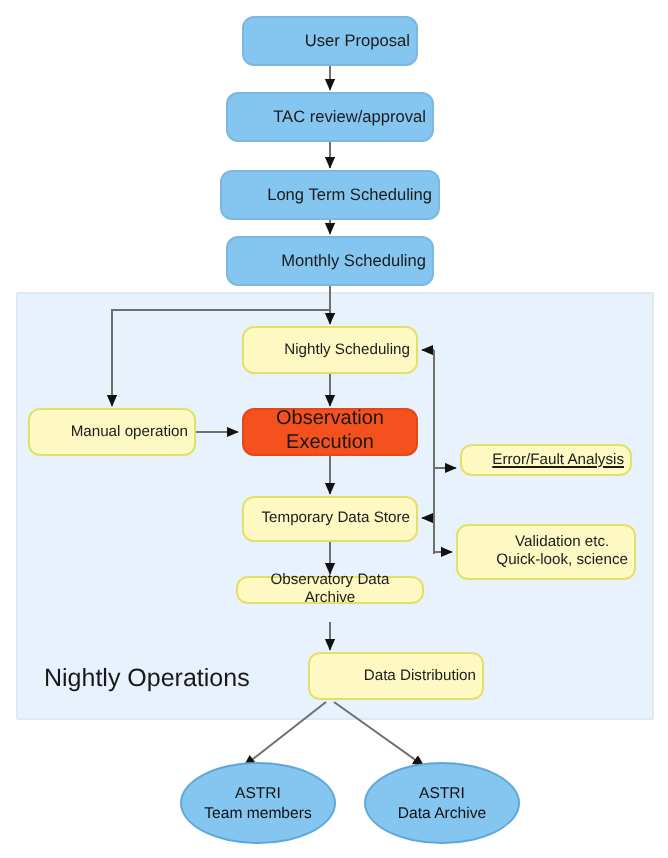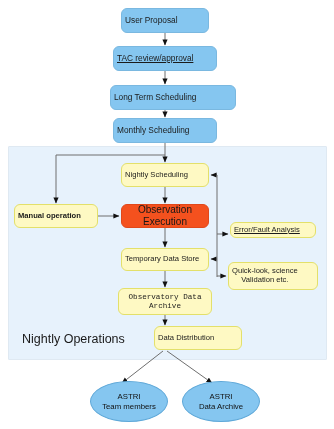--- a/index.html
+++ b/index.html
@@ -28,21 +28,21 @@
     position: absolute;
     background: #e7f2fc;
     border: 1px solid #dfe9f2;
     border-radius: 1px;
   }
   .node {
     position: absolute;
     box-sizing: border-box;
     display: flex;
     align-items: center;
-    justify-content: flex-start;
+    justify-content: flex-end;
     text-align: center;
     line-height: 1.18;
     color: #1b1b1b;
     border-radius: 6px;
     padding: 2px 3px;
   }
   .node.blue {
     background: #85c6f0;
     border: 1px solid #7ab8e0;
     font-size: 8.3px;
@@ -130,54 +130,54 @@
       <line x1="217" y1="175" x2="217" y2="277"></line>
     </g>
   </svg>
 
   <div class="panel-label" style="left: 22px; top: 332px;">Nightly Operations</div>
 
   <div id="nodes">
       <div class="node blue" style="left: 121px; top: 8px; width: 88px; height: 25px;">
         <span>User Proposal</span>
       </div>
-      <div class="node blue" style="left: 113px; top: 46px; width: 104px; height: 25px; text-decoration: underline;">
+      <div class="node blue" style="left: 113px; top: 46px; width: 104px; height: 25px;">
         <span>TAC review/approval</span>
       </div>
-      <div class="node blue" style="left: 110px; top: 85px; width: 126px; height: 25px;">
+      <div class="node blue" style="left: 110px; top: 85px; width: 110px; height: 25px;">
         <span>Long Term Scheduling</span>
       </div>
       <div class="node blue" style="left: 113px; top: 118px; width: 104px; height: 25px;">
         <span>Monthly Scheduling</span>
       </div>
       <div class="node yellow" style="left: 121px; top: 163px; width: 88px; height: 24px;">
         <span>Nightly  Scheduling</span>
       </div>
-      <div class="node yellow" style="left: 14px; top: 204px; width: 84px; height: 24px; font-weight: bold;">
+      <div class="node yellow" style="left: 14px; top: 204px; width: 84px; height: 24px;">
         <span>Manual operation</span>
       </div>
       <div class="node orange" style="left: 121px; top: 204px; width: 88px; height: 24px;">
         <span>Observation Execution</span>
       </div>
       <div class="node yellow" style="left: 121px; top: 248px; width: 88px; height: 23px;">
         <span>Temporary Data Store</span>
       </div>
-      <div class="node yellow" style="left: 118px; top: 288px; width: 94px; height: 27px; font-family: Liberation Mono, monospace;">
+      <div class="node yellow" style="left: 118px; top: 288px; width: 94px; height: 14px;">
         <span>Observatory Data Archive</span>
       </div>
       <div class="node yellow" style="left: 121px; top: 326px; width: 88px; height: 24px; margin-left: 33px;">
         <span>Data Distribution</span>
       </div>
       <div class="node yellow" style="left: 230px; top: 222px; width: 86px; height: 16px; text-decoration: underline;">
         <span>Error/Fault Analysis</span>
       </div>
       <div class="node yellow" style="left: 228px; top: 262px; width: 90px; height: 28px;">
         <span>
+          <span class="nl">Validation etc.</span>
           <span class="nl">Quick-look, science</span>
-          <span class="nl">Validation etc.</span>
         </span>
       </div>
     </div>
   <div id="endpoints">
       <div class="ellipse" style="left: 90px; top: 381px; width: 78px; height: 41px;">
         <div>
           <span class="nl">ASTRI</span>
           <span class="nl">Team members</span>
         </div>
       </div>

